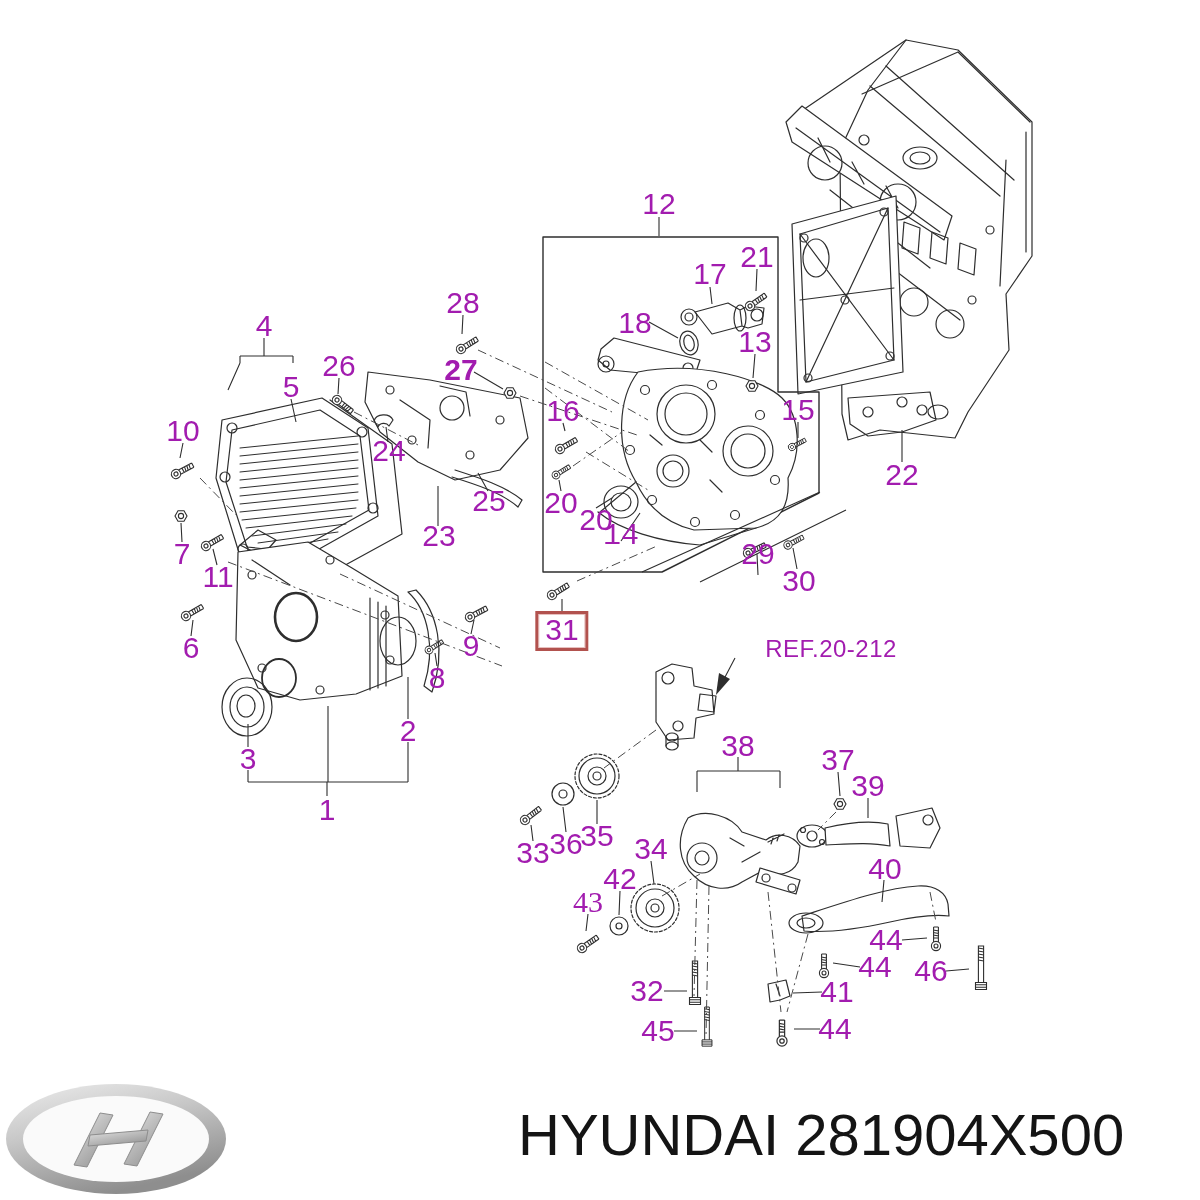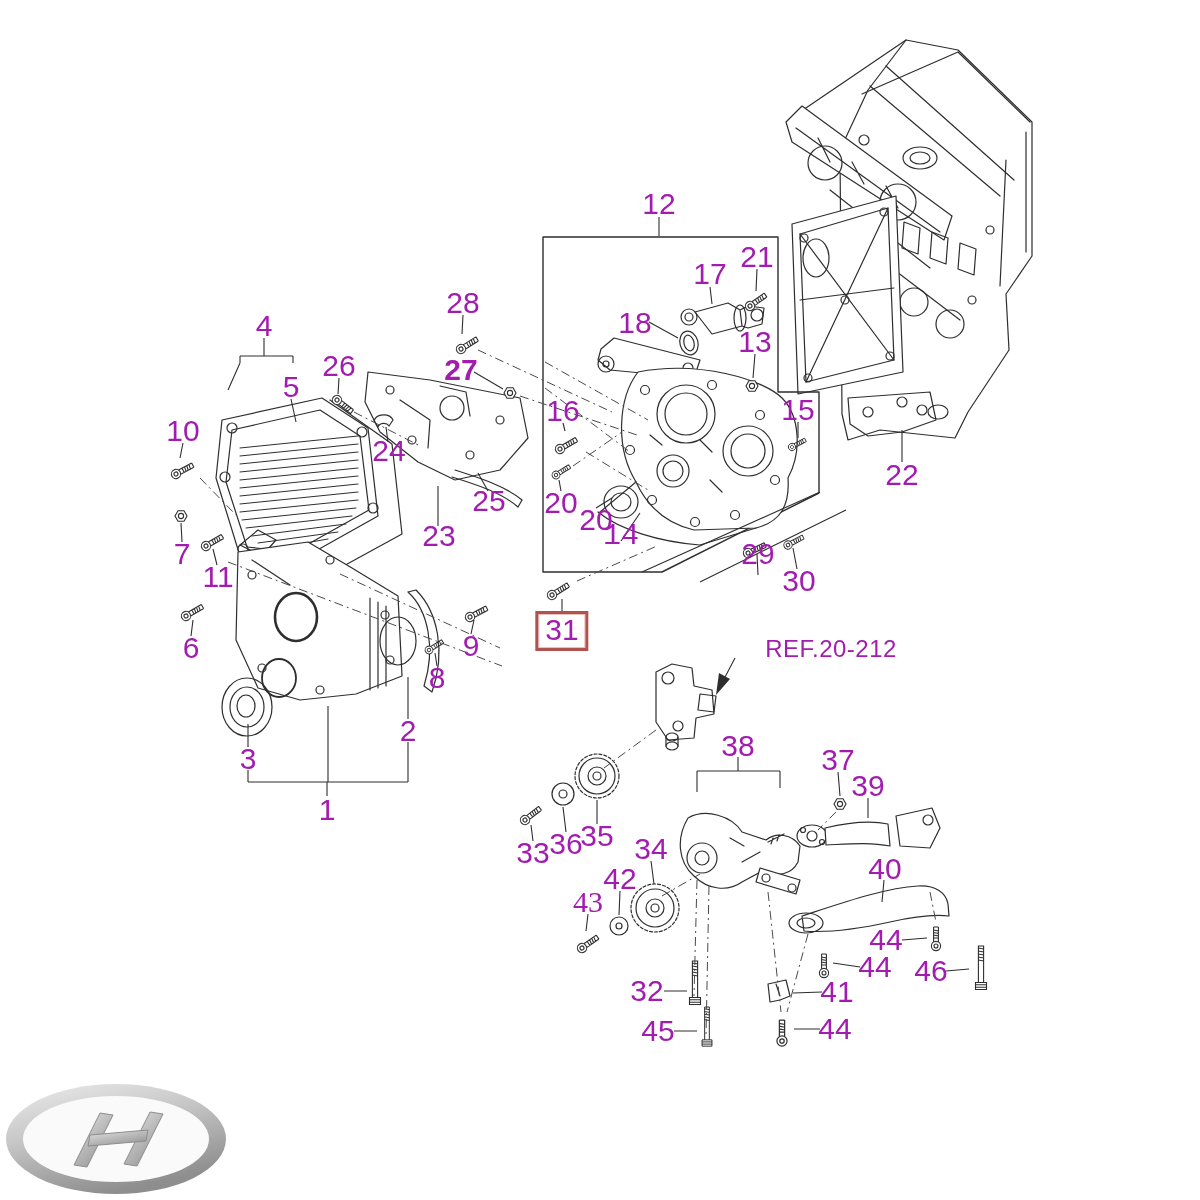--- a/index.html
+++ b/index.html
@@ -386,14 +386,15 @@
       <div class="callout" style="left: 620px; top: 879px;">42</div>
       <div class="callout" style="left: 588px; top: 902px; font-family: Liberation Serif, serif;">43</div>
       <div class="callout" style="left: 886px; top: 940px;">44</div>
       <div class="callout" style="left: 875px; top: 967px;">44</div>
       <div class="callout" style="left: 835px; top: 1029px;">44</div>
       <div class="callout" style="left: 658px; top: 1031px;">45</div>
       <div class="callout" style="left: 931px; top: 971px;">46</div>
       <div class="callout ref" style="left: 831px; top: 649px;">REF.20-212</div>
     </div>
 
+<div class="brand-caption">HYUNDAI 281904X500</div>
 
 </div>
 
 </body></html>

